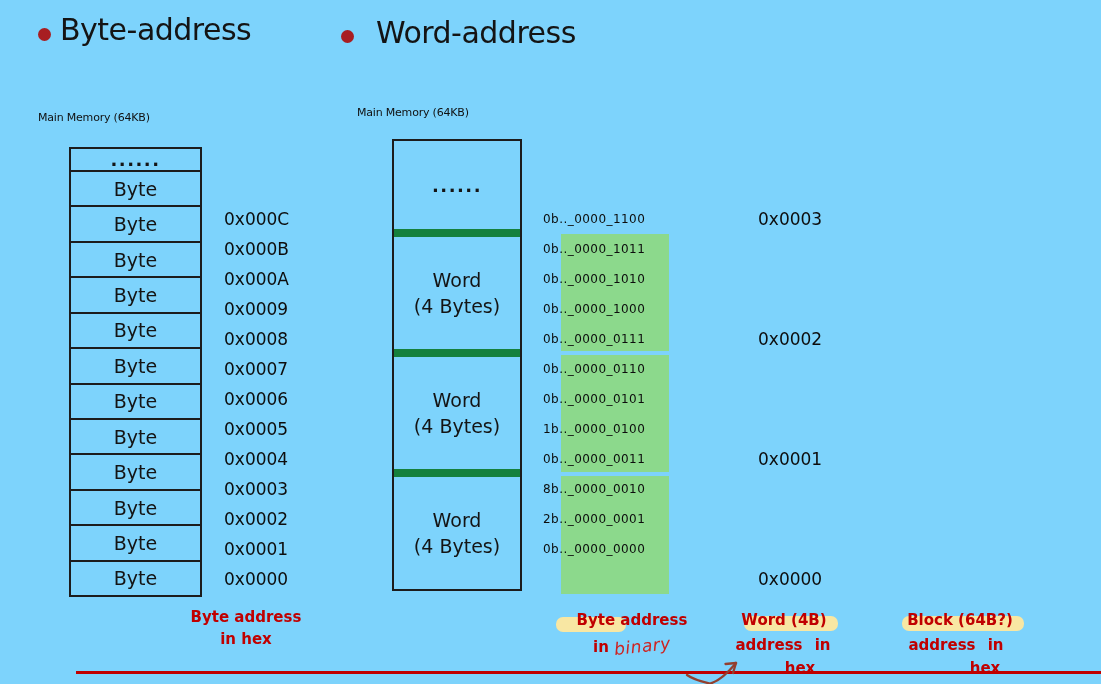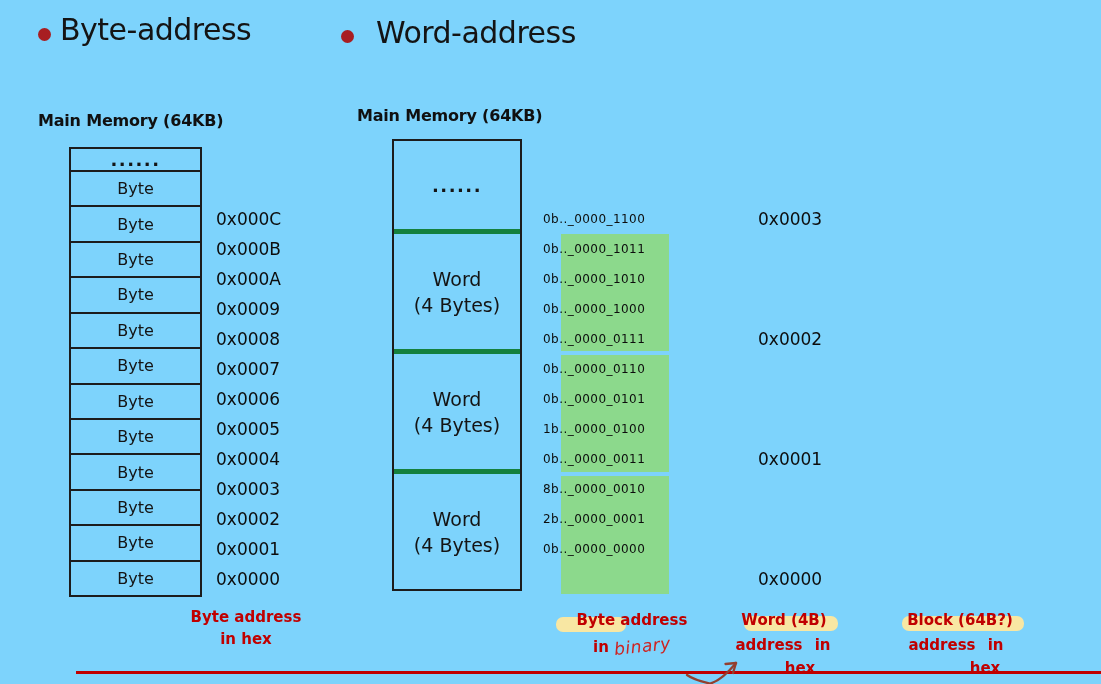--- a/index.html
+++ b/index.html
@@ -2,30 +2,30 @@
 <html><head>
 <meta charset="utf-8">
 <style>
   html,body { margin:0; padding:0; background:#ffffff; }
   .slide {
     position:relative; width:1101px; height:684px; background:#7dd3fc;
     font-family:"DejaVu Sans","Liberation Sans",sans-serif; overflow:hidden;padding-left:24px;
   }
   .bullet-dot { position:absolute; width:13px; height:13px; border-radius:50%; background:#a81e22; }
   .bullet-text { position:absolute; font-size:30px; color:#141414; letter-spacing:-0.5px; font-weight:500; }
-  .mem-title { position:absolute; font-weight:bold; font-size:16px; color:#101010; letter-spacing:-0.2px; }
+  .mem-title { position:absolute; font-weight:normal; font-size:11px; color:#101010; letter-spacing:-0.2px; }
   .mem-box {
     position:absolute; border:2px solid #1c1c1c; box-sizing:border-box;
     display:flex; flex-direction:column; background:transparent; z-index:2;
   }
   .mem-ellipsis { flex:1; display:flex; align-items:center; justify-content:center;
     font-size:18px; font-weight:bold; letter-spacing:1.5px; color:#141414; }
   .byte-row { height:40px; border-top:2px solid #1c1c1c; box-sizing:border-box;
-    display:flex; align-items:center; justify-content:center; font-size:16px; color:#141414; }
-  .word-box { height:120px; border-top:5px solid #15803d; box-sizing:border-box;
+    display:flex; align-items:center; justify-content:center; font-size:19px; color:#141414; }
+  .word-box { height:120px; border-top:8px solid #15803d; box-sizing:border-box;
     display:flex; flex-direction:column; align-items:center; justify-content:center;
     font-size:19px; line-height:26px; color:#141414; }
   .hex-col { position:absolute; font-size:17px; line-height:30px; color:#0d0d0d; z-index:2; }
   .bin-col { position:absolute; font-size:12px; line-height:30px; color:#0d0d0d; letter-spacing:0.45px; z-index:2; }
   .green-rect { position:absolute; left:561px; width:108px; background:#8cd98c; z-index:1; }
   .word-hex { position:absolute; font-size:17px; color:#0d0d0d; z-index:2; }
   .caption { position:absolute; color:#c00000; font-weight:bold; font-size:15px;
     text-align:right; transform:translateX(-50%); white-space:nowrap; z-index:3; }
   .hand { font-style:italic; font-weight:400; font-size:17px; display:inline-block;
     transform:rotate(-6deg); color:#ce2321; letter-spacing:0.5px; }
@@ -54,21 +54,21 @@
     <div class="byte-row">Byte</div>
     <div class="byte-row">Byte</div>
     <div class="byte-row">Byte</div>
     <div class="byte-row">Byte</div>
     <div class="byte-row">Byte</div>
     <div class="byte-row">Byte</div>
     <div class="byte-row">Byte</div>
     <div class="byte-row">Byte</div>
   </div>
 
-  <div class="hex-col" style="left:216px;top:204px">
+  <div class="hex-col" style="left:224px;top:204px">
     <div>0x000C</div>
     <div>0x000B</div>
     <div>0x000A</div>
     <div>0x0009</div>
     <div>0x0008</div>
     <div>0x0007</div>
     <div>0x0006</div>
     <div>0x0005</div>
     <div>0x0004</div>
     <div>0x0003</div>

